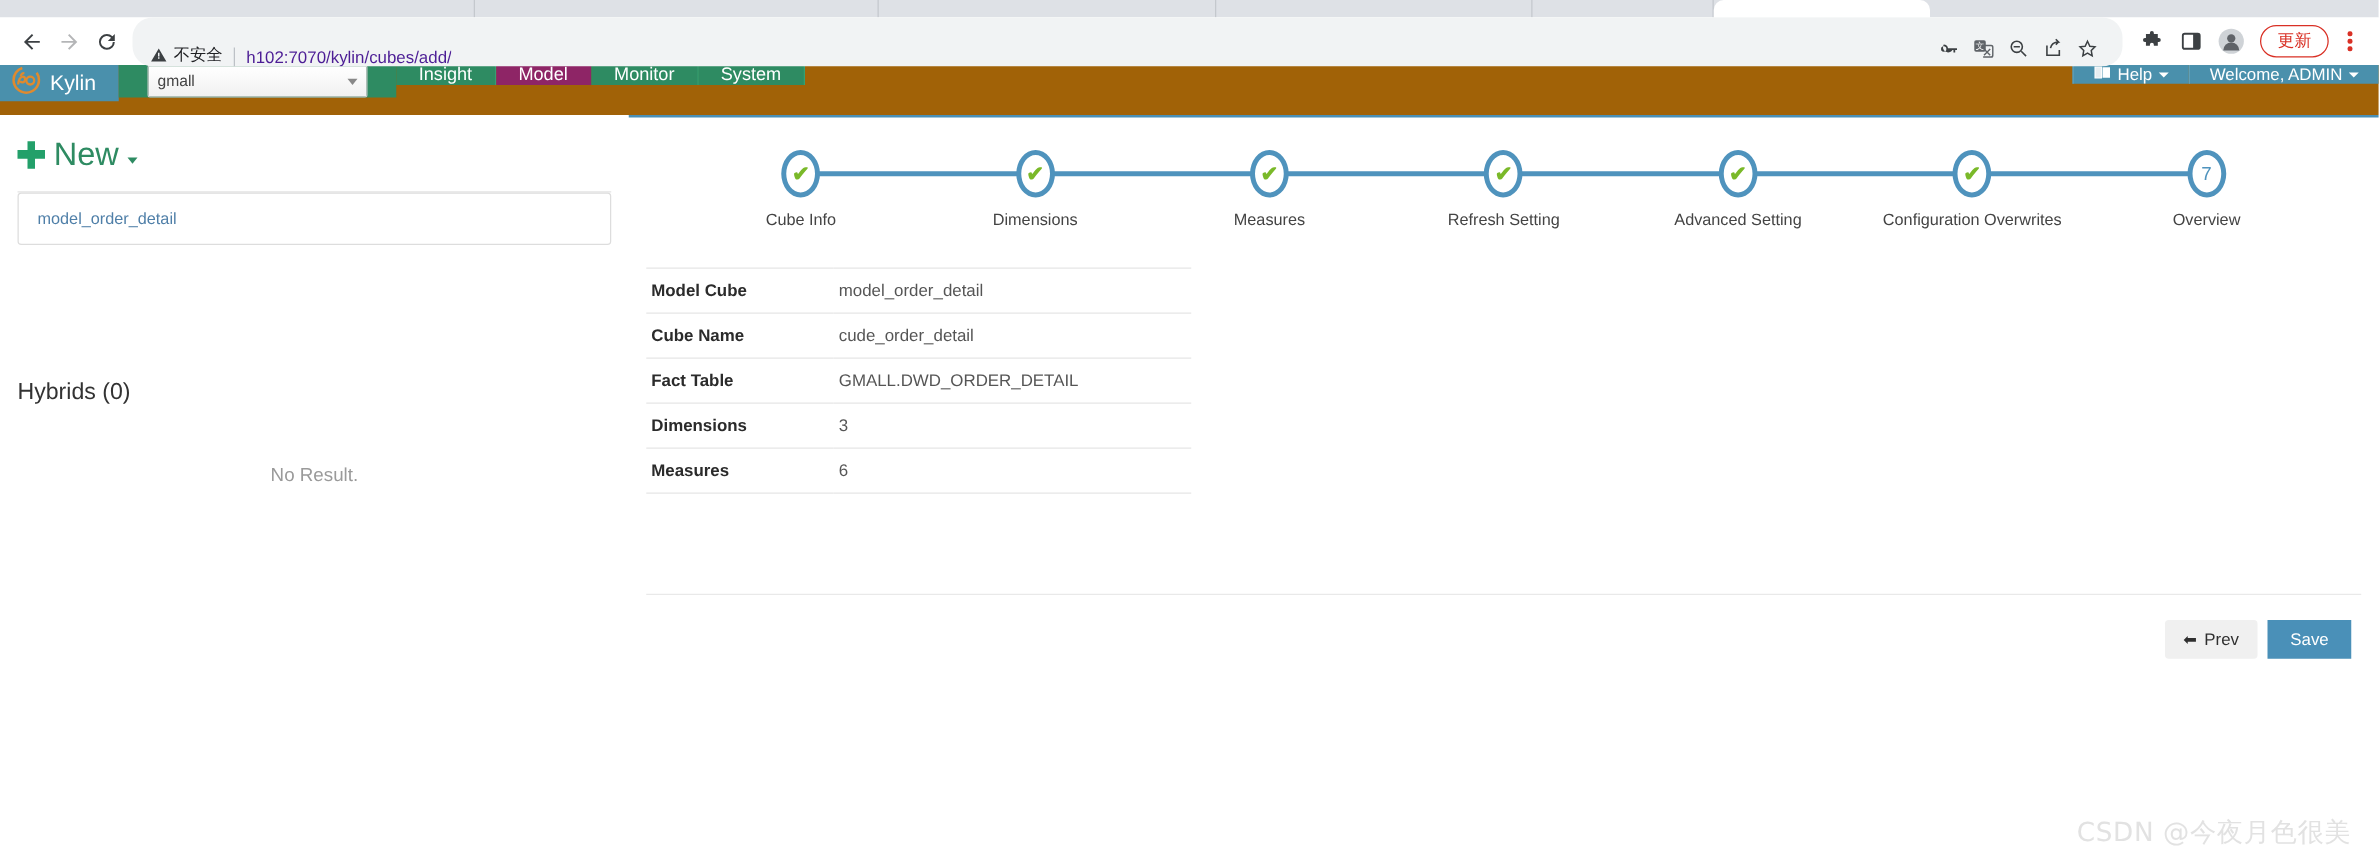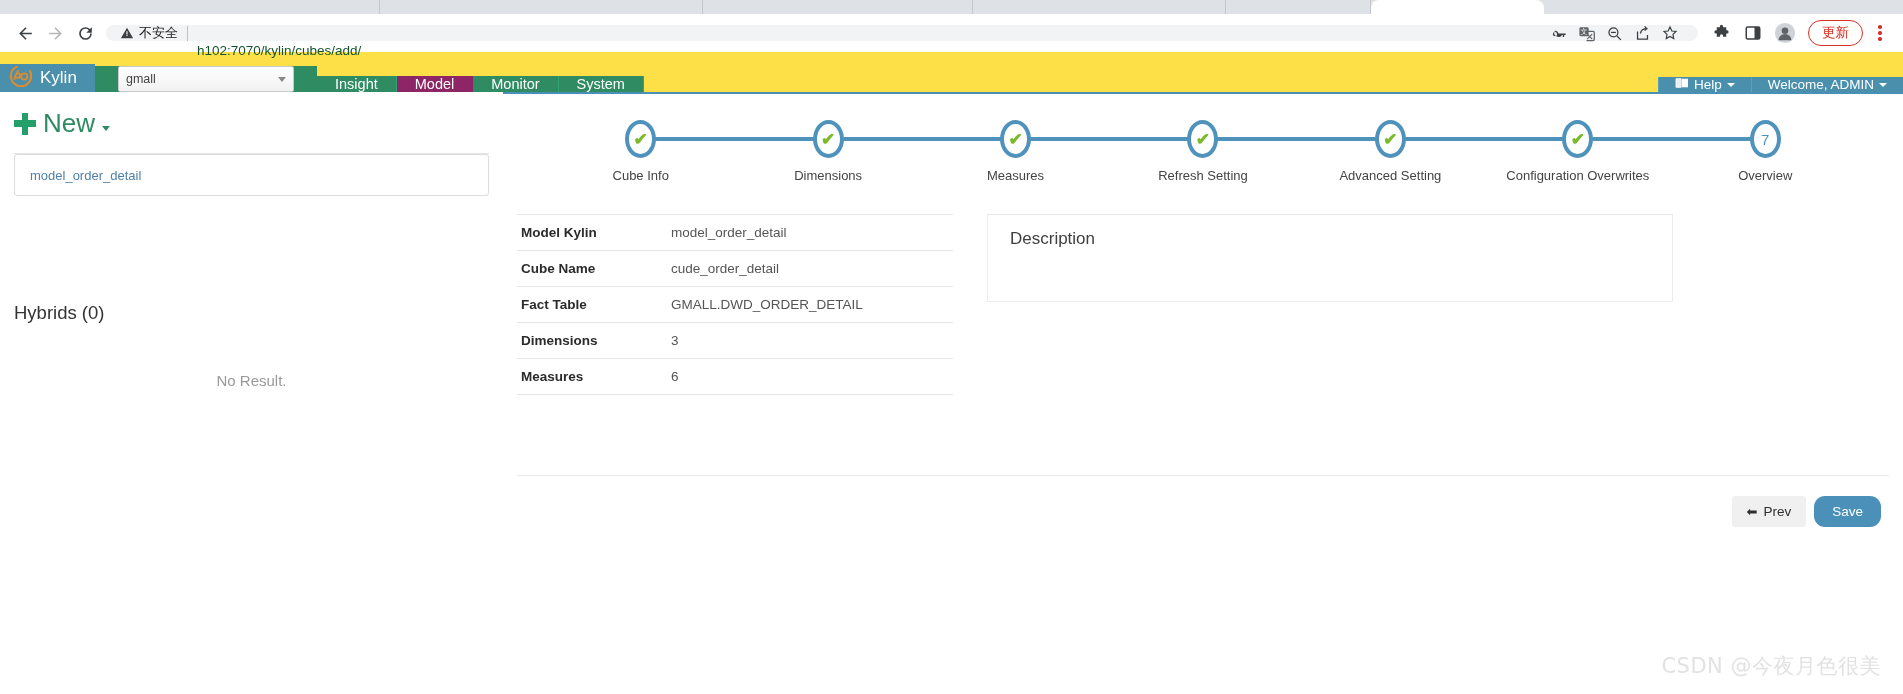--- a/index.html
+++ b/index.html
@@ -50,46 +50,46 @@
     display: flex; align-items: center; justify-content: center;
     border-radius: 50%;
     flex: 0 0 auto;
     cursor: pointer;
   }
   .nav-btn svg { display: block; }
   .nav-btn.disabled svg { opacity: .38; }
 
   #omnibox {
     flex: 1 1 auto;
-    height: 16px;
+    height: 39px;
     margin: 0 8px 0 6px;
     background: #f1f3f4;
     border-radius: 16px;
     display: flex;
-    align-items: center;
+    align-items: flex-end;
     padding: 0 14px;
     min-width: 0;
     cursor: text;
   }
   #omnibox .insecure-group {
     display: flex; align-items: center;
     flex: 0 0 auto;
   }
   #omnibox .warn-tri { margin-right: 5px; display:block; }
   #omnibox .insecure-text {
     font-size: 13px; color: #202124;
     font-family: "DejaVu Sans", sans-serif;
     white-space: nowrap;
   }
   #omnibox .vsep {
     width: 1px; height: 15px; background: #bdc1c6;
     margin: 0 9px; flex: 0 0 auto;
   }
   #omnibox .url-text {
-    font-size: 13.5px; color: #14532d;
+    font-size: 13.5px; color: #4c1d95;
     white-space: nowrap; overflow: hidden; text-overflow: ellipsis; margin-top: 34px;
   }
 
   #omni-icons { display: flex; align-items: center; flex: 0 0 auto; }
   .omni-ic {
     width: 28px; height: 28px;
     display: flex; align-items: center; justify-content: center;
     cursor: pointer;
   }
   #toolbar-right { display: flex; align-items: center; flex: 0 0 auto; gap: 2px; }
@@ -112,23 +112,23 @@
   #kebab {
     width: 26px; height: 30px;
     display: flex; flex-direction: column; align-items: center; justify-content: center;
     gap: 2.5px; cursor: pointer; margin-left: 2px;
   }
   #kebab i { width: 3.5px; height: 3.5px; background: #d93025; border-radius: 50%; display:block; }
 
   
   #kylin-nav {
     height: 40px;
-    background: #fde047;
+    background: #a16207;
     display: flex;
-    align-items: flex-end;
+    align-items: flex-start;
     color: #ffffff;
   }
   #brand {
     width: 95px;
     background: #4a90ac;
     display: flex; align-items: center;
     padding-left: 8px;
     gap: 6px;
     cursor: pointer;
     flex: 0 0 auto;
@@ -360,21 +360,21 @@
     font-size: 13.5px;
     color: #2f2f2f;
     display: flex; align-items: center; gap: 6px;
     cursor: pointer;
     font-family: "Liberation Sans", sans-serif;
   }
   #prev-btn .larrow { font-size: 13px; line-height: 1; }
   #save-btn {
     background: #4a90b8;
     border: none;
-    border-radius: 11px;
+    border-radius: 0;
     padding: 8px 18px;
     font-size: 13.5px;
     color: #ffffff;
     cursor: pointer;
     font-family: "Liberation Sans", sans-serif;
   }
 
   #watermark {
     position: absolute;
     right: 22px; bottom: 14px;
@@ -614,21 +614,21 @@
             <div class="step-label">Overview</div>
           </div>
 
         </div>
       </div>
 
       <div id="info-area">
         <table id="info-table">
           <tbody>
             <tr>
-              <td class="k">Model Kylin</td>
+              <td class="k">Model Cube</td>
               <td class="v">model_order_detail</td>
             </tr>
             <tr>
               <td class="k">Cube Name</td>
               <td class="v">cude_order_detail</td>
             </tr>
             <tr>
               <td class="k">Fact Table</td>
               <td class="v">GMALL.DWD_ORDER_DETAIL</td>
             </tr>
@@ -636,24 +636,20 @@
               <td class="k">Dimensions</td>
               <td class="v">3</td>
             </tr>
             <tr>
               <td class="k">Measures</td>
               <td class="v">6</td>
             </tr>
           </tbody>
         </table>
 
-        <div id="desc-card">
-          <div class="desc-title">Description</div>
-          <div class="desc-text"></div>
-        </div>
       </div>
 
       <div id="panel-hr"></div>
 
       <div id="footer-actions">
         <button id="prev-btn">
           <span class="larrow">⬅</span>
           <span>Prev</span>
         </button>
         <button id="save-btn">Save</button>

